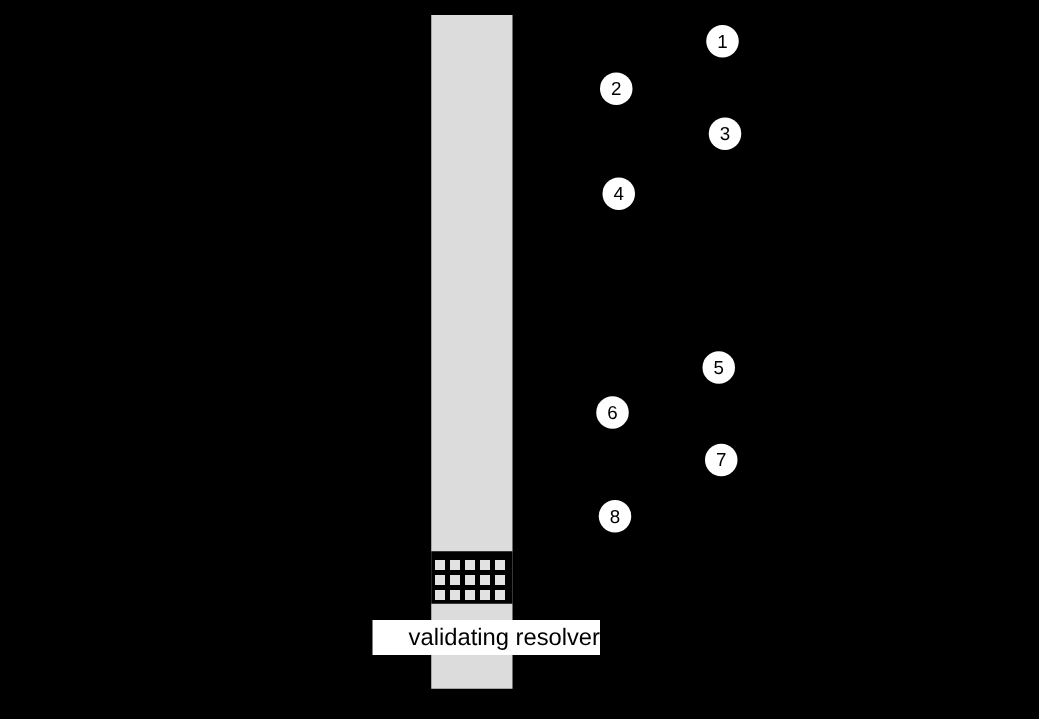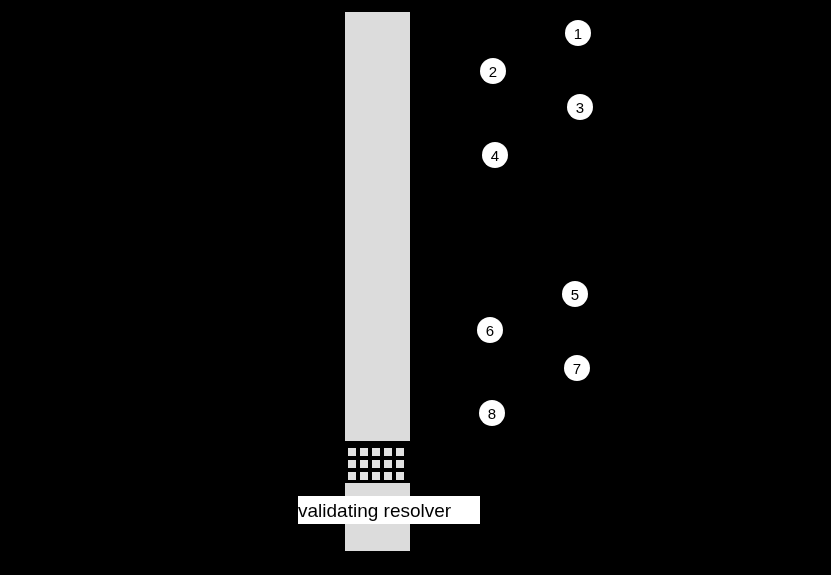--- a/index.html
+++ b/index.html
@@ -43,21 +43,21 @@
   .label-box {
     position: absolute;
     left: 298px;
     top: 496px;
     width: 182px;
     height: 28px;
     background: #ffffff;
     color: #000000;
     display: flex;
     align-items: center;
-    justify-content: flex-start;
+    justify-content: flex-end;
     font-size: 19px;
     line-height: 1;
     white-space: nowrap;
   }
   
   .step-circle {
     position: absolute;
     width: 26px;
     height: 26px;
     border-radius: 50%;

